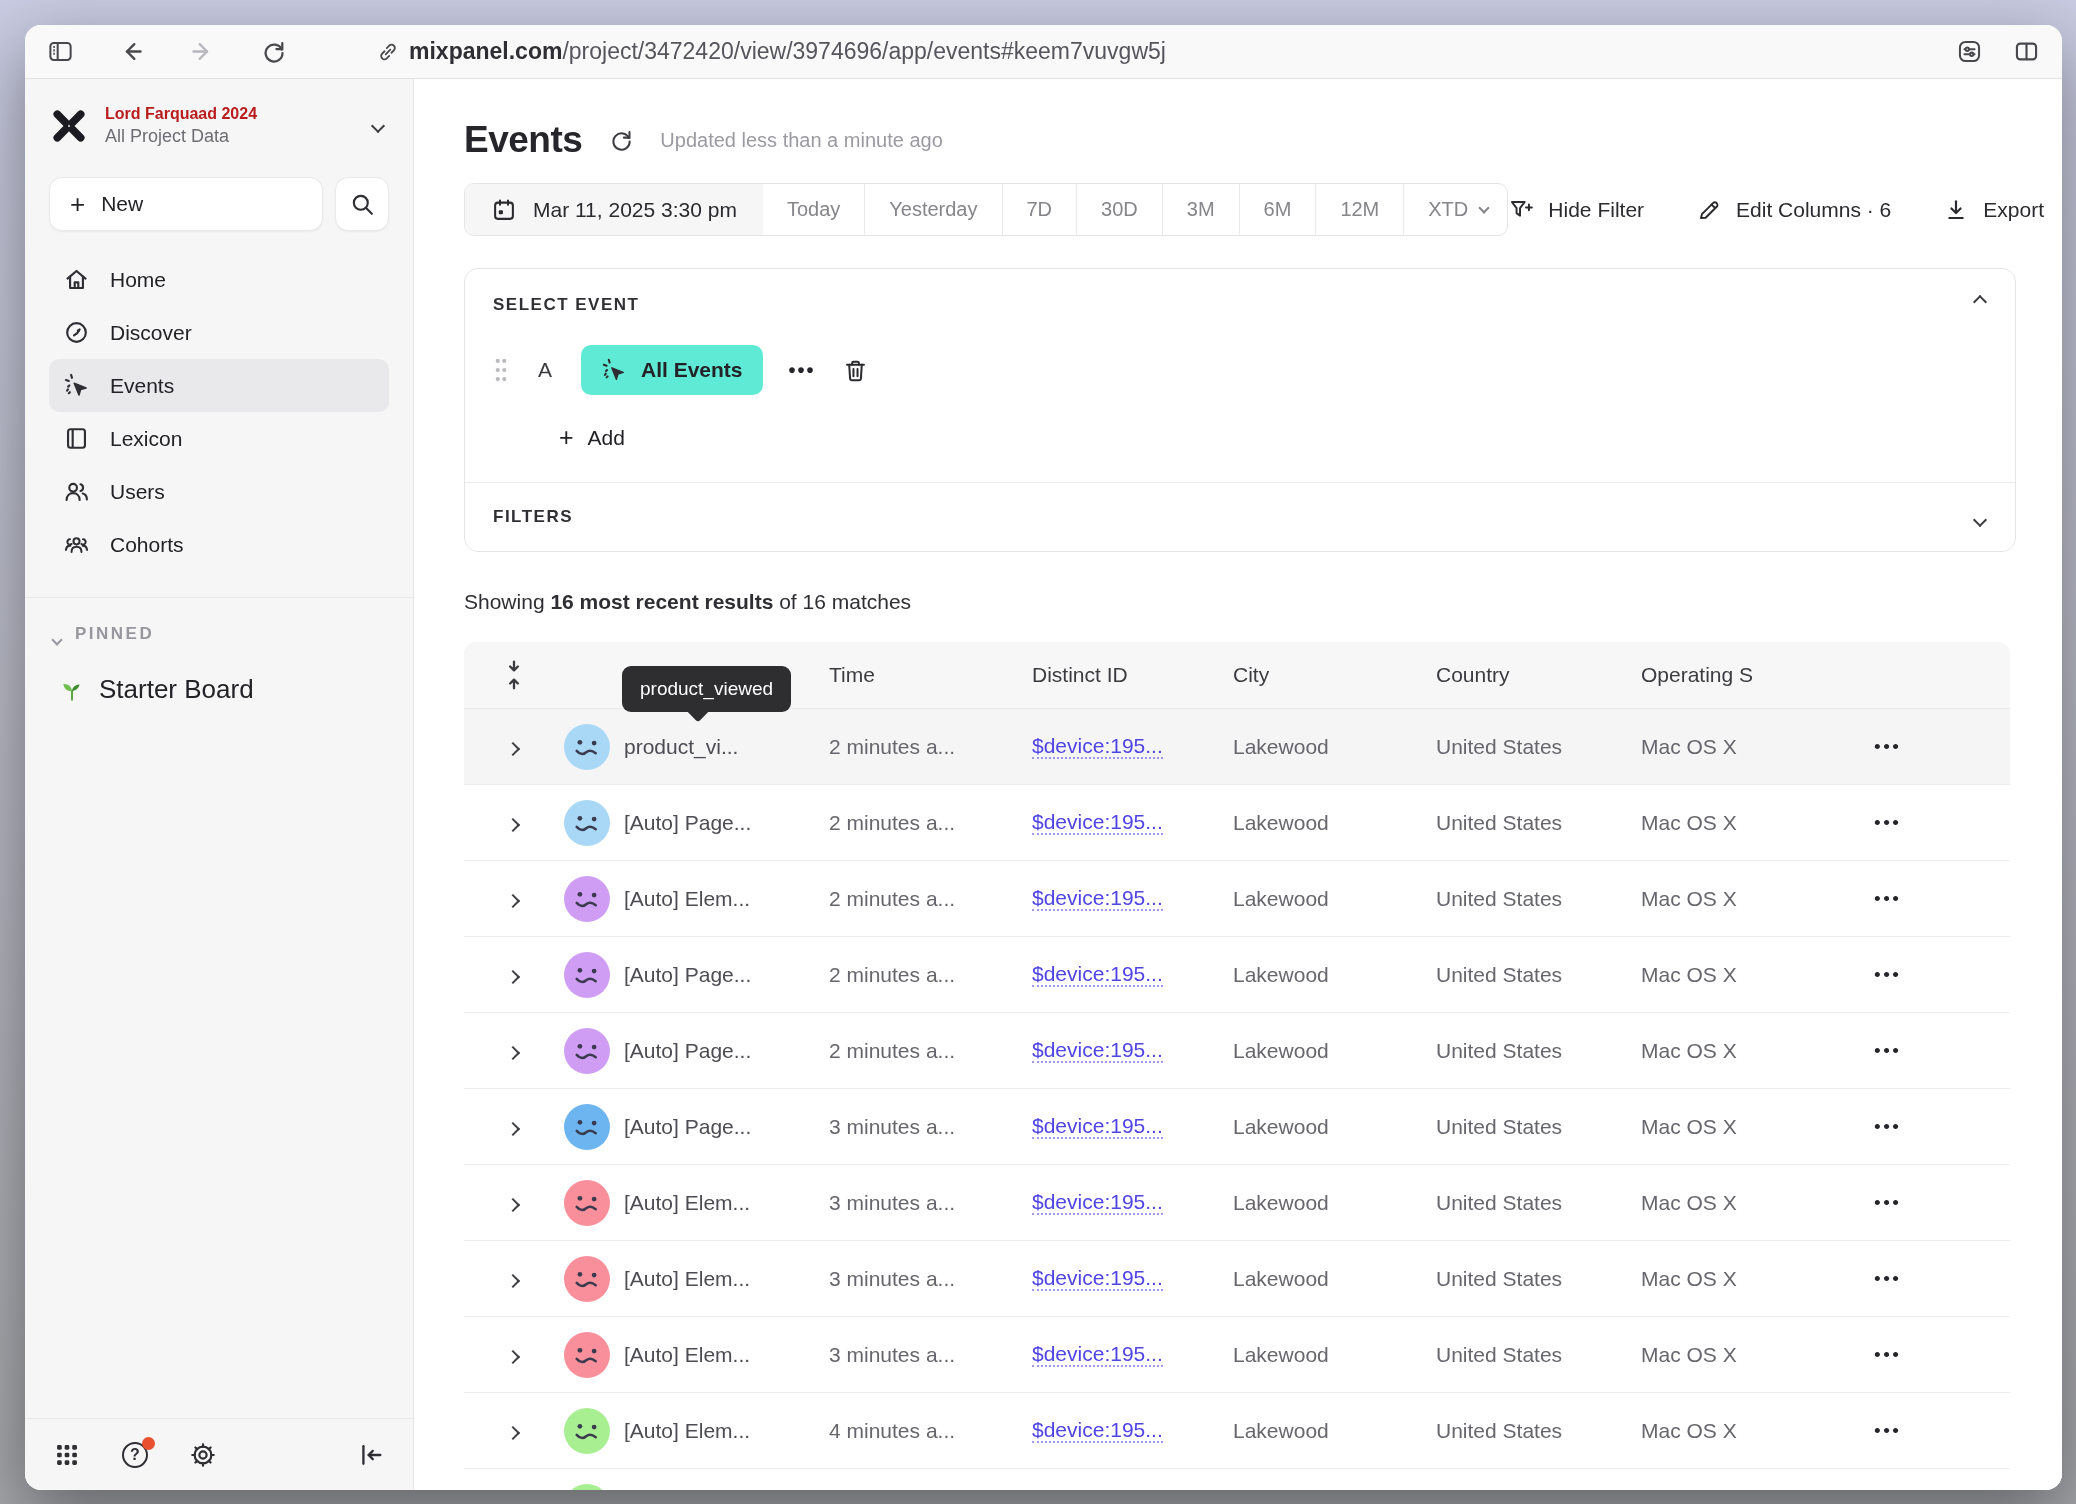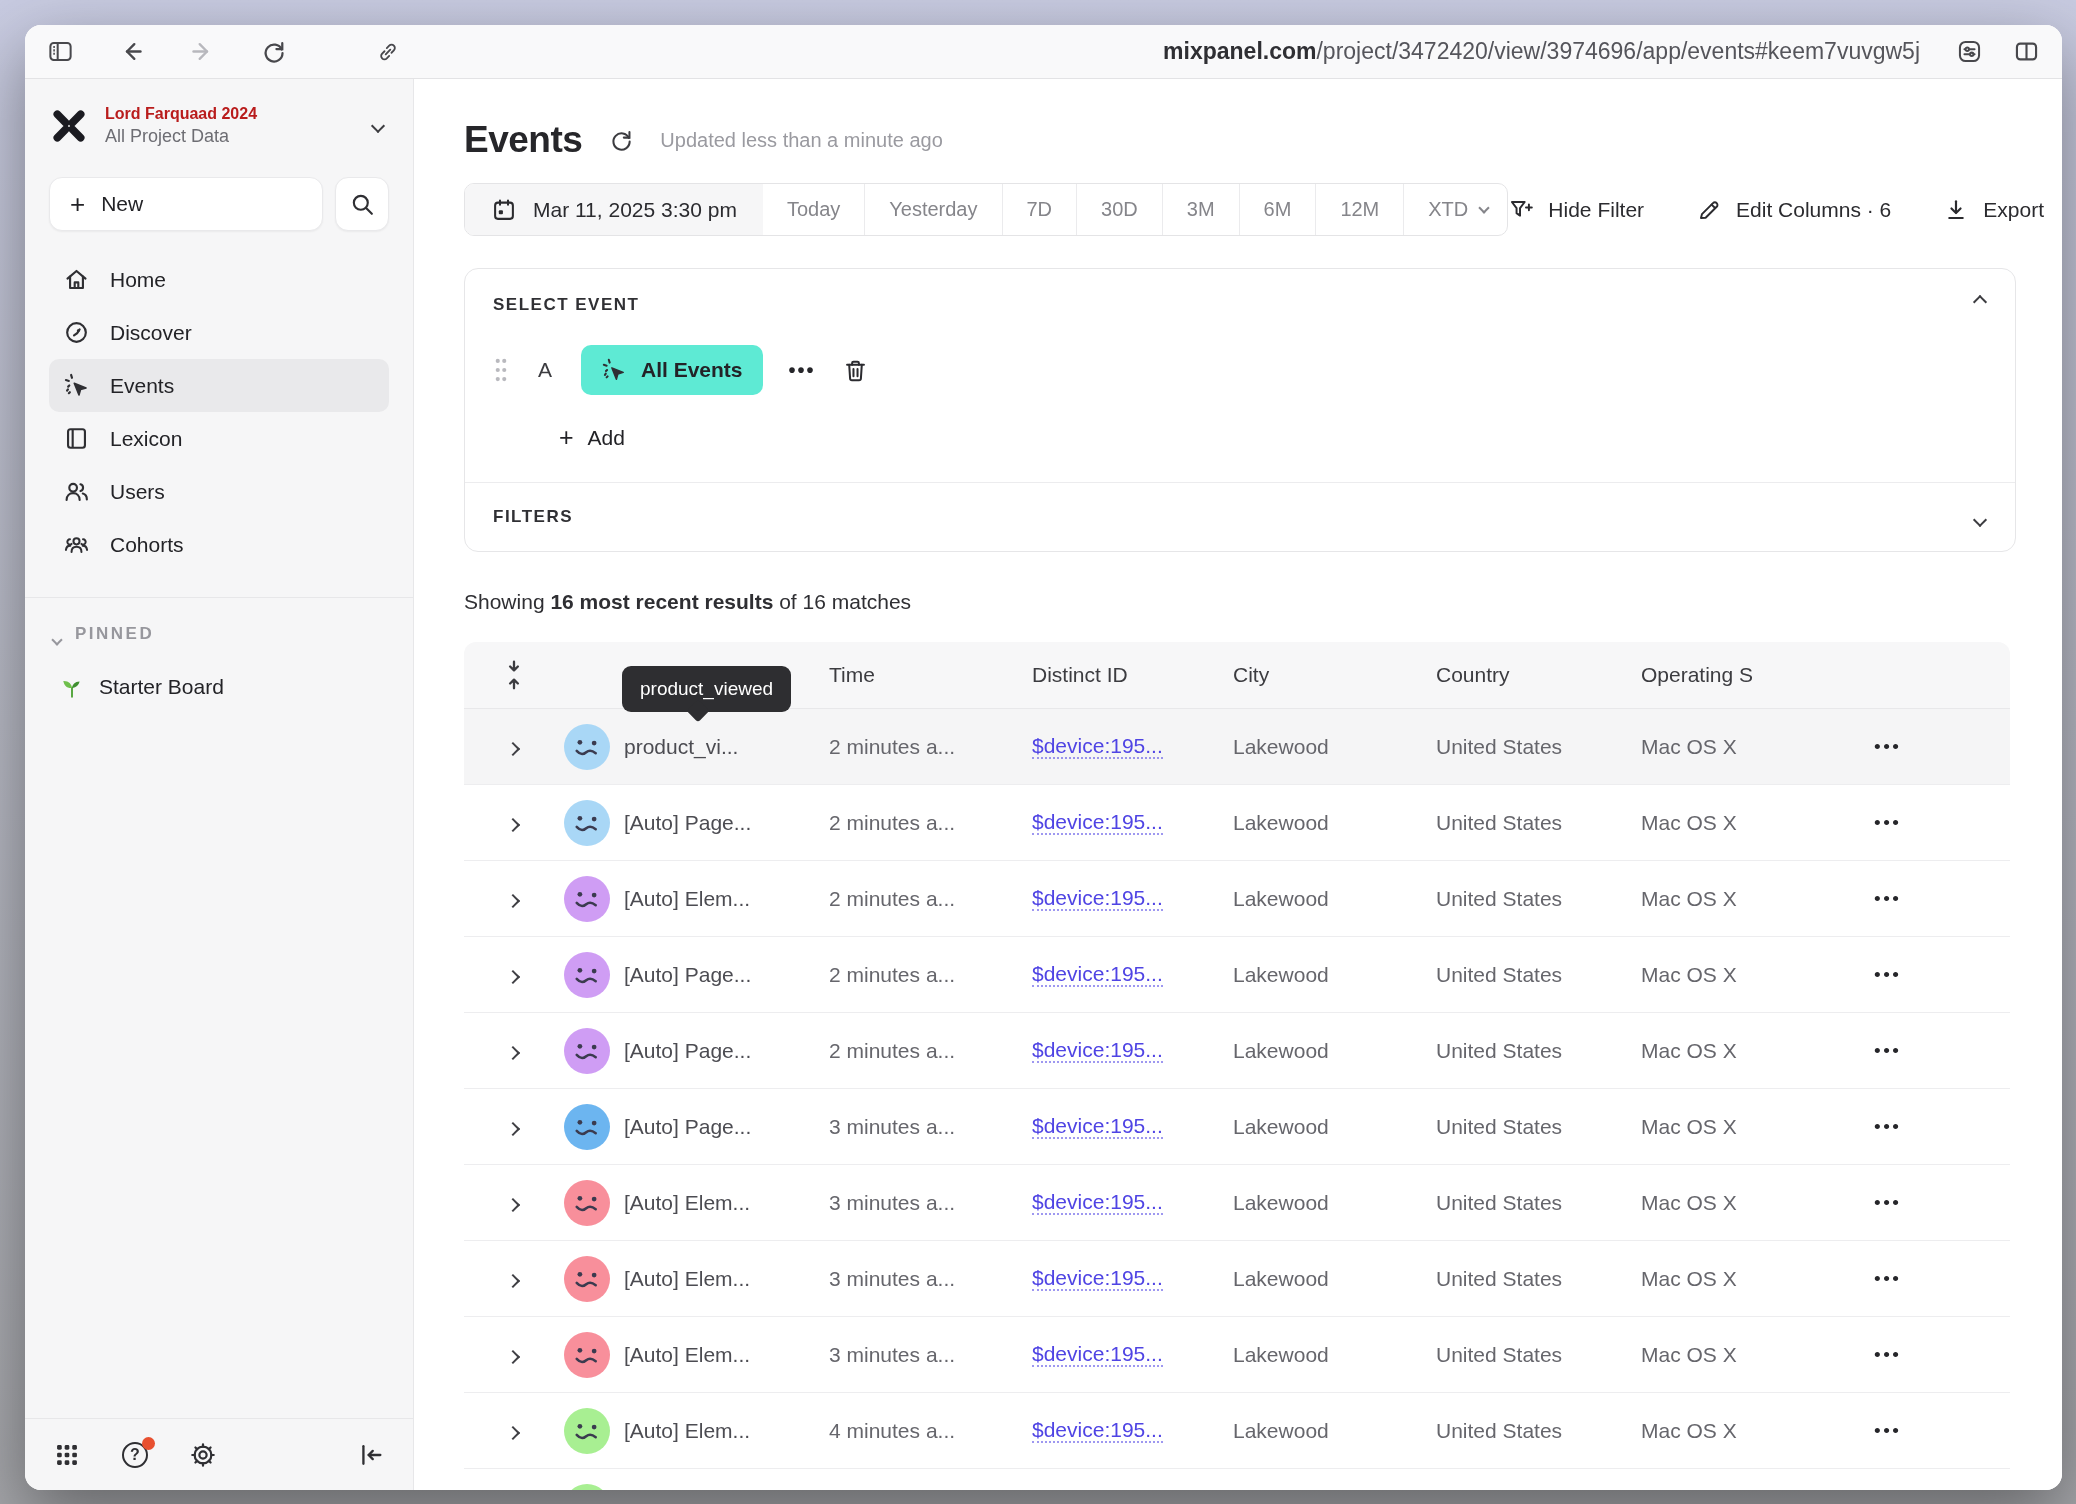--- a/index.html
+++ b/index.html
@@ -5,21 +5,21 @@
   *{margin:0;padding:0;box-sizing:border-box;}
   html,body{width:2076px;height:1504px;overflow:hidden;font-family:"Liberation Sans",sans-serif;}
   .desktop{width:2076px;height:1504px;background:linear-gradient(180deg,#c8cbe1 0%,#b7b9c4 48%,#a5a6aa 100%);padding:25px 14px 14px 25px;}
   .window{width:100%;height:100%;background:#fff;border-radius:16px;overflow:hidden;box-shadow:0 25px 70px rgba(0,0,0,.40);display:flex;flex-direction:column;}
 
   
   .btoolbar{height:54px;flex:0 0 54px;background:#f9f9fa;border-bottom:1px solid #e3e3e5;display:flex;align-items:center;padding:0 22px;color:#48484c;}
   .btool-left{display:flex;align-items:center;gap:44px;width:330px;}
   .bicon{width:27px;height:27px;display:inline-flex;align-items:center;justify-content:center;flex:0 0 auto;}
   .bicon svg{width:100%;height:100%;}
-  .url-wrap{flex:1;display:flex;align-items:center;justify-content:space-between;gap:10px;font-size:23px;}
+  .url-wrap{flex:1;display:flex;align-items:center;justify-content:flex-start;gap:10px;font-size:23px;}
   .url-domain{color:#2f2f33;font-weight:600;}
   .url-path{color:#55555b;}
   .btool-right{display:flex;align-items:center;gap:30px;width:120px;justify-content:flex-end;}
   .dim{color:#b8b8bd;}
 
   
   .app{flex:1;display:flex;min-height:0;}
   .sidebar{width:389px;flex:0 0 389px;background:#f6f6f7;border-right:1px solid #e7e7e9;display:flex;flex-direction:column;padding:0 24px;}
   .main{flex:1;background:#fff;padding:0 18px 0 50px;position:relative;overflow:hidden;}
 
@@ -42,21 +42,21 @@
 
   .nav{margin-top:22px;display:flex;flex-direction:column;}
   .nav-item{height:53px;display:flex;align-items:center;gap:20px;padding:0 14px;border-radius:10px;font-size:21px;font-weight:500;color:#232327;cursor:pointer;}
   .nav-item.active{background:#e9e9eb;}
   .nicon{width:27px;height:27px;flex:0 0 auto;color:#2f2f33;}
   .nicon svg{width:100%;height:100%;}
 
   .sb-divider{border-top:1px solid #e7e7e9;margin:26px -24px 0 -24px;}
   .pinned-hdr{margin-top:26px;display:flex;align-items:flex-end;gap:14px;color:#97979d;padding-left:4px;}
   .pinned-hdr .lbl{font-size:17px;font-weight:700;letter-spacing:2.5px;}
-  .pinned-item{margin-top:30px;display:flex;align-items:center;gap:14px;font-size:21px;font-weight:500;color:#232327;padding-left:10px;cursor:pointer;}
+  .pinned-item{margin-top:30px;display:flex;align-items:center;gap:14px;font-size:26px;font-weight:500;color:#232327;padding-left:10px;cursor:pointer;}
   .seedling{width:26px;height:26px;}
 
   .sb-spacer{flex:1;}
   .sb-bottom{border-top:1px solid #e7e7e9;margin:0 -24px;padding:0 28px;height:72px;display:flex;align-items:center;gap:40px;color:#2f2f33;}
   .sbb-icon{width:28px;height:28px;position:relative;display:inline-flex;align-items:center;justify-content:center;cursor:pointer;}
   .sbb-icon svg{width:100%;height:100%;}
   .help-circle{width:26px;height:26px;border:2px solid #2f2f33;border-radius:50%;display:flex;align-items:center;justify-content:center;font-size:16px;font-weight:700;}
   .red-dot{position:absolute;top:-4px;right:-6px;width:13px;height:13px;border-radius:50%;}
   .collapse-right{margin-left:auto;}
 

